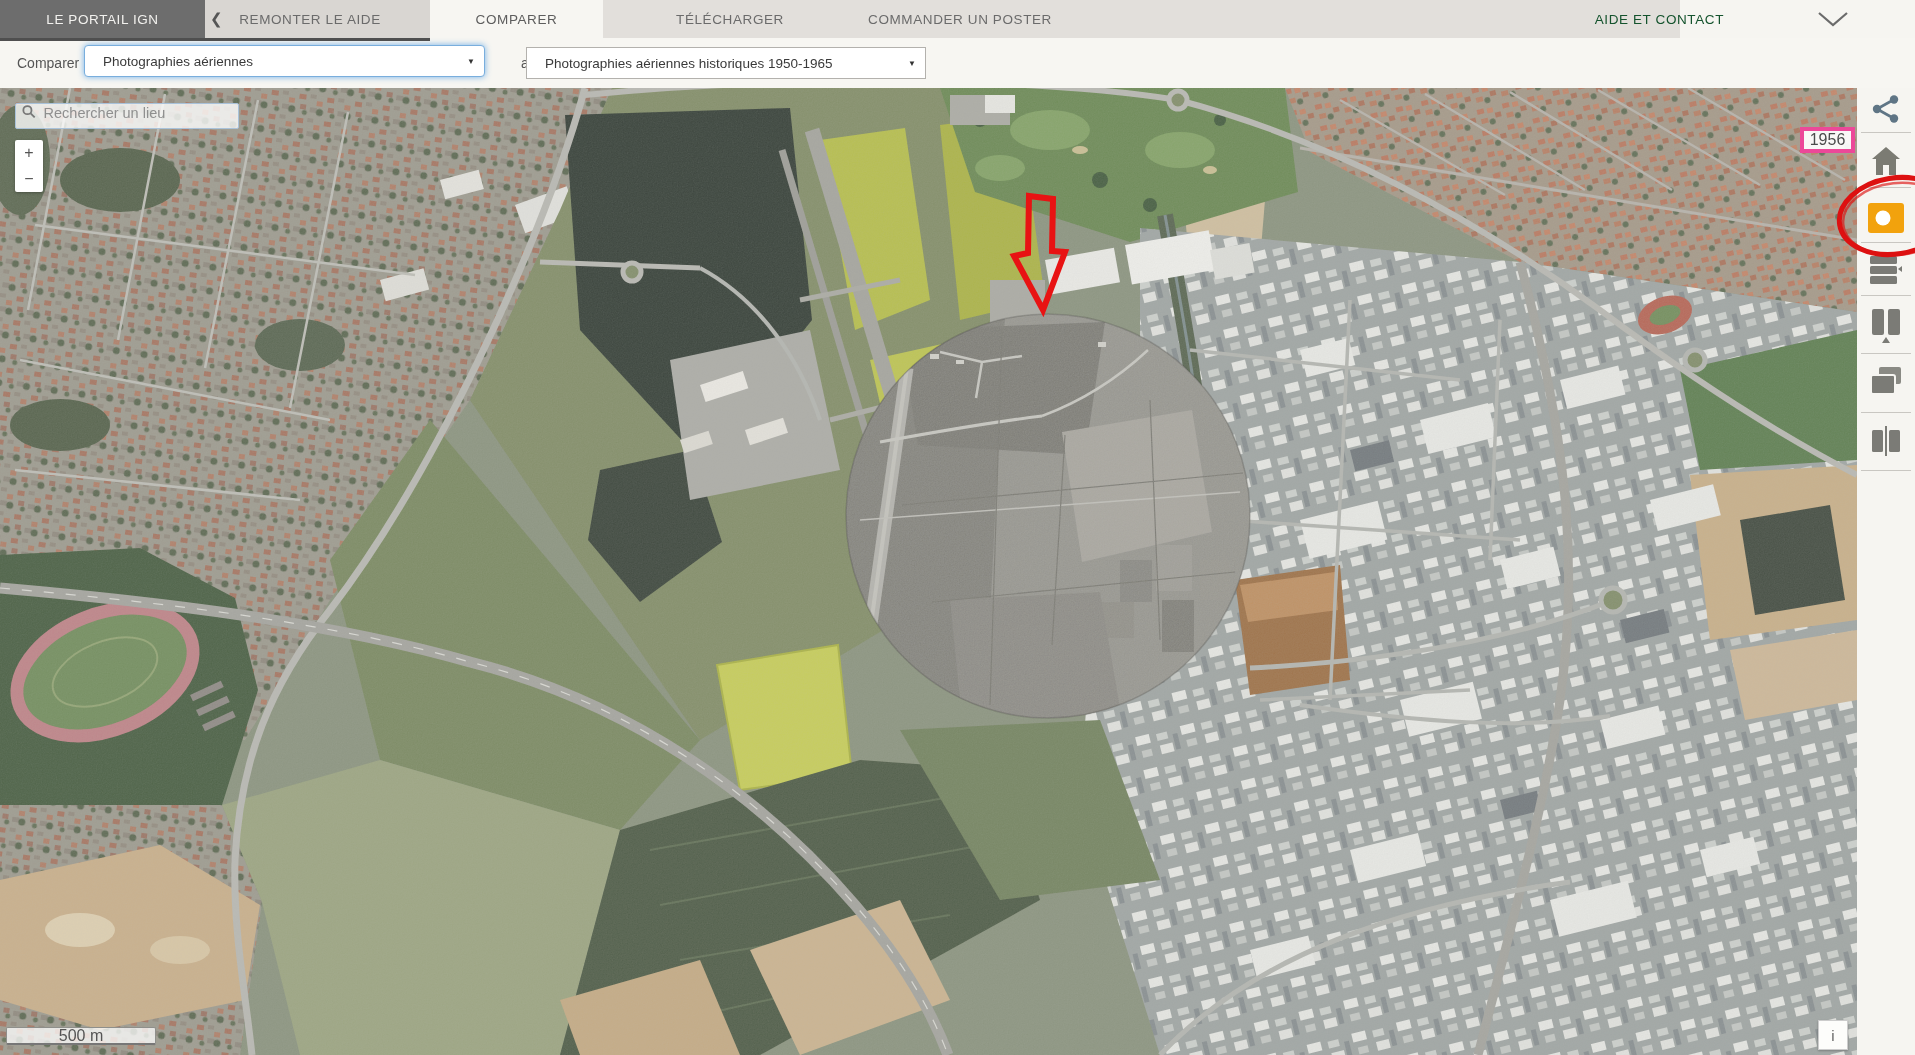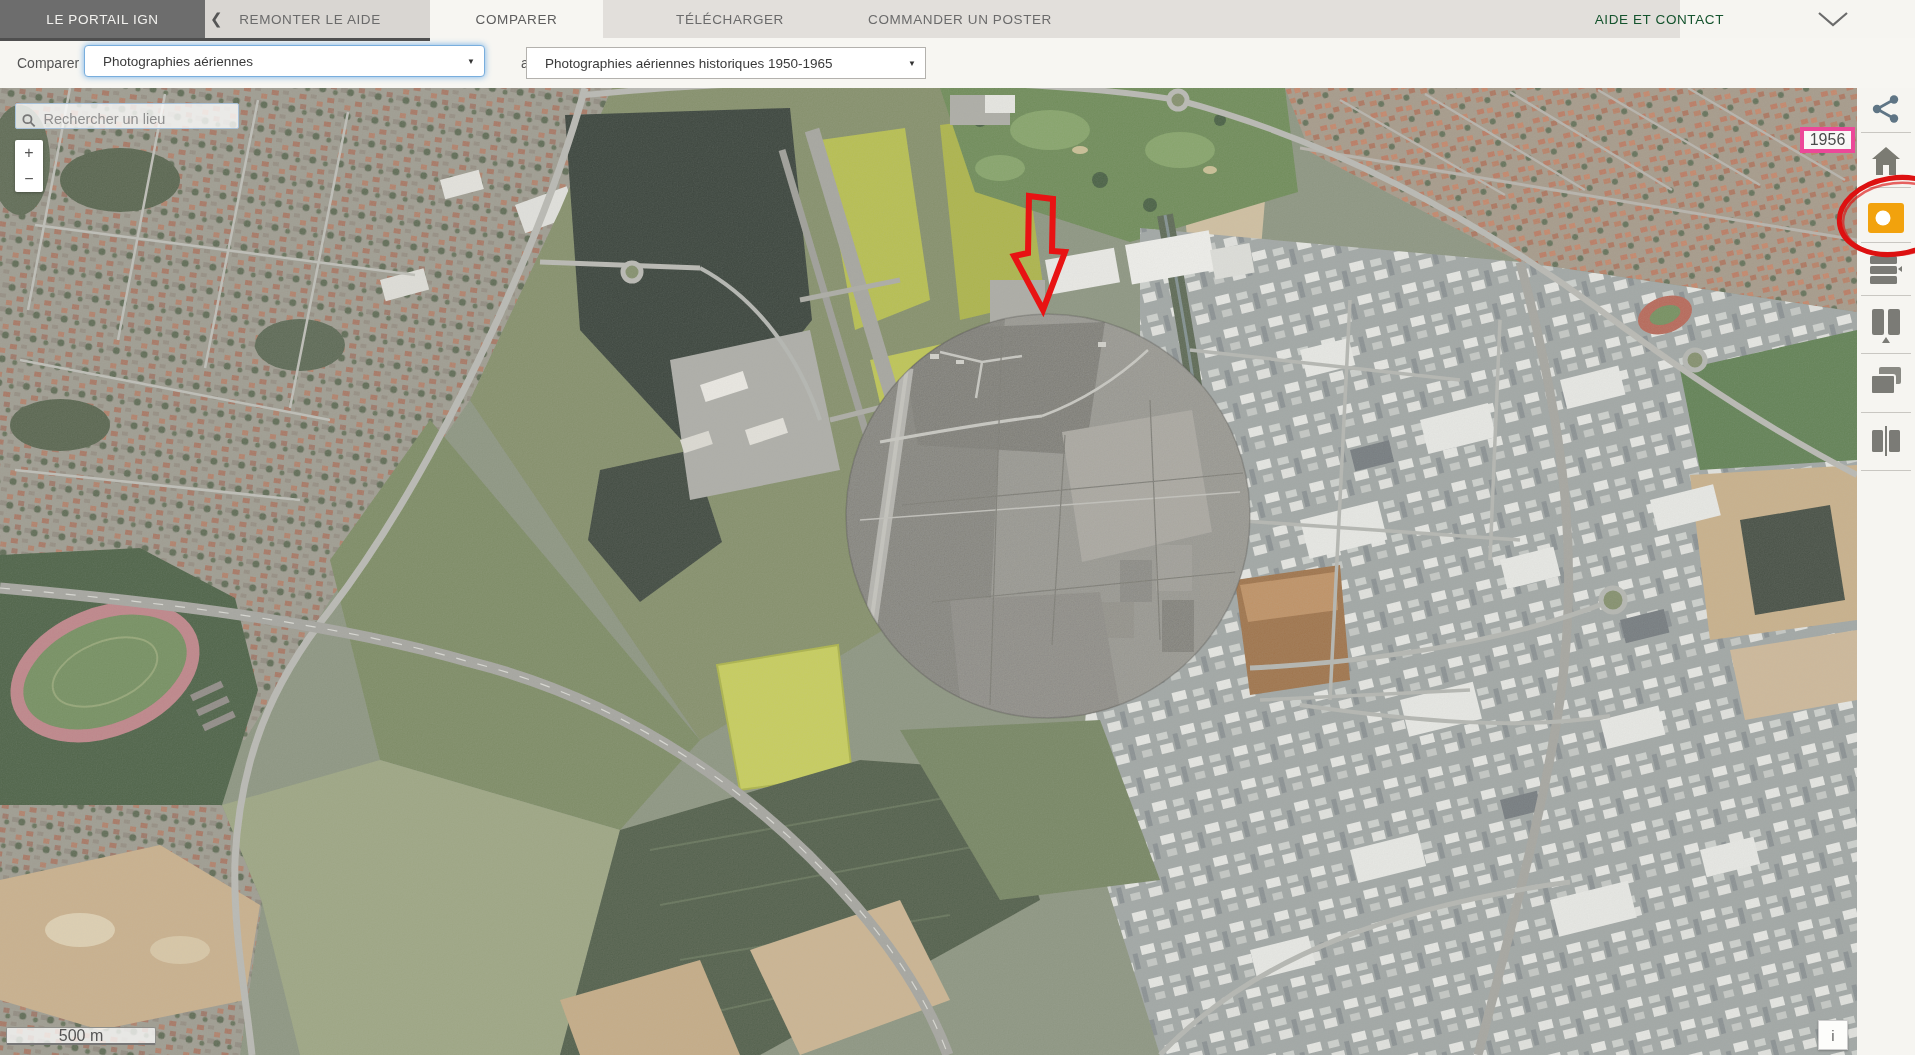--- a/index.html
+++ b/index.html
@@ -32,21 +32,21 @@
   #dd-left{left:84px;top:7px;width:401px;height:32px;border:1px solid #79aedd;
     box-shadow:0 0 6px rgba(90,165,230,.85);border-radius:4px;}
   #dd-right{left:526px;top:9px;width:400px;height:32px;border:1px solid #b3b1ad;border-radius:0;}
   .dd-arrow{position:absolute;right:9px;top:50%;transform:translateY(-50%);font-size:8px;color:#333;}
 
   
   #map-wrap{position:absolute;top:0;left:0;width:1857px;height:1055px;z-index:1;}
   
   #searchbox{position:absolute;left:15px;top:103px;width:224px;height:26px;z-index:10;
     background:rgba(255,255,255,.78);border:1px solid #a9c2da;border-radius:2px;
-    display:flex;align-items:flex-end;padding:0 6px;gap:6px;}
+    display:flex;align-items:flex-start;padding:0 6px;gap:6px;}
   #searchbox input{border:none;outline:none;background:transparent;font-size:14.5px;color:#444;
     width:100%;font-family:"Liberation Sans",sans-serif;}
   #searchbox input::placeholder{color:#8f8f8f;}
   #zoomctl{position:absolute;left:15px;top:140px;width:28px;height:52px;background:#fff;z-index:10;
     border-radius:2px;box-shadow:0 1px 3px rgba(0,0,0,.3);display:flex;flex-direction:column;}
   #zoomctl div{flex:1;display:flex;align-items:center;justify-content:center;font-size:16px;color:#555;cursor:pointer;}
   #year-badge{position:absolute;left:1800px;top:127px;width:55px;height:26px;z-index:10;
     background:rgba(255,255,255,.93);color:#4c4c4c;font-size:16px;display:flex;align-items:center;
     justify-content:center;border:4px solid #ec4899;}
   #scalebar{position:absolute;left:6px;top:1027px;width:150px;height:18px;z-index:10;

